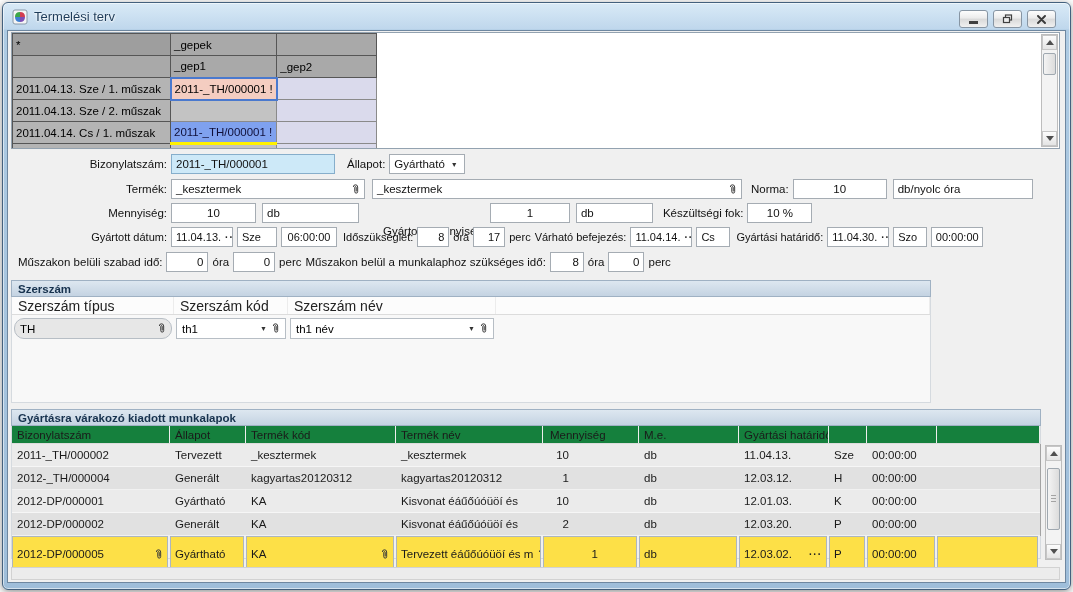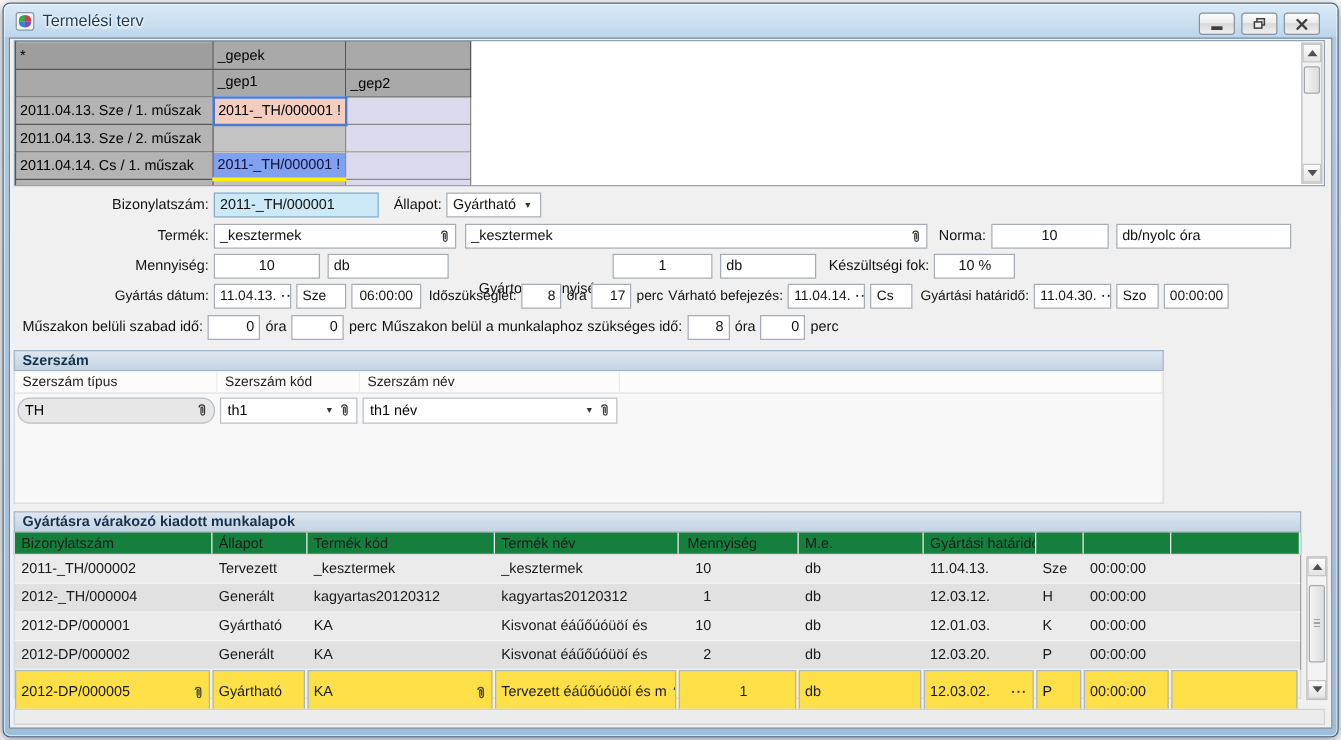--- a/index.html
+++ b/index.html
@@ -51,21 +51,21 @@
   .box .sp{flex:1;}
   .box.ctr{justify-content:center;}
   .box.num{justify-content:flex-end;}
   .dda{font-size:7px;color:#333;margin-left:6px;}
   .dots{font-weight:bold;font-size:10px;letter-spacing:1px;color:#222;margin-left:4px;}
   .clip{flex:0 0 auto;margin-left:4px;}
 
   
   .panel{position:absolute;}
   .secbar{height:17px;background:linear-gradient(#DDE7F0,#C4D3E2);border:1px solid #9FB1C3;display:flex;align-items:center;padding:0 6px;font-weight:bold;font-size:11.5px;color:#17324E;}
-  .subhead{height:18px;background:#FCFCFC;border-left:1px solid #D5DADF;border-right:1px solid #D5DADF;border-bottom:1px solid #DCDCDC;display:grid;align-items:center;font-size:11px;color:#222;text-align:center;}
+  .subhead{height:18px;background:#FCFCFC;border-left:1px solid #D5DADF;border-right:1px solid #D5DADF;border-bottom:1px solid #DCDCDC;display:grid;align-items:center;font-size:14px;color:#222;text-align:center;}
   .subhead div{padding-left:6px;border-right:1px solid #ECECEC;height:100%;display:flex;align-items:center;}
   .szbody{position:relative;height:88px;background:#F8F8F8;border:1px solid #D5DADF;border-top:none;}
   .sfield{position:absolute;top:3px;height:21px;border:1px solid #B7BEC5;background:#fff;display:flex;align-items:center;padding:0 5px;font-size:11.5px;}
   .sfield.gray{background:#E7E7E7;border-radius:10px;}
 
   
   .mgrid{display:grid;grid-template-columns:158px 76px 150px 147px 96px 100px 90px 38px 70px 1fr;align-items:center;font-size:11.5px;color:#1A1A1A;}
   .mgrid > div{padding-left:5px;white-space:nowrap;overflow:hidden;height:100%;display:flex;align-items:center;}
   .mhead{height:18px;background:#15803d;border-left:1px solid #D5DADF;border-right:1px solid #D5DADF;border-bottom:1px solid #DCDCDC;}
   .mhead > div{border-right:1px solid #EEEEEE;}
@@ -164,21 +164,21 @@
             </div>
         <div class="sb-thumb" style="top:18px;height:22px;"></div>
         <div class="sb-btn sb-bottom">
               <div class="tri-down"></div>
             </div>
       </div>
     </div>
 
     <div class="frow" style="top:123px;">
       <span class="lblw">Bizonylatszám:</span>
-      <div class="box hl" style="width:132px;gap:40px;">
+      <div class="box hl" style="width:164px;gap:40px;">
         <span>2011-_TH/000001</span>
             <span class="sp"></span>
         <svg class="clip" width="9" height="13" viewBox="0 0 10 14">
               <path d="M2.6 4.2 a2.4 2.4 0 0 1 4.8 0 v5.2 a1.6 1.6 0 0 1 -3.2 0 V4.6 a0.8 0.8 0 0 1 1.6 0 v4.6" fill="none" stroke="#3A3A3A" stroke-width="1.1"></path>
             </svg>
       </div>
       <span class="lbl" style="margin-left:8px;">Állapot:</span>
       <div class="box" style="width:76px;">
         <span>Gyártható</span>
         <span class="dda">▼</span>
@@ -225,21 +225,21 @@
       <div class="box" style="width:77px;margin-left:2px;">
             <span>db</span>
           </div>
       <span class="lbl" style="margin-left:6px;">Készültségi fok:</span>
       <div class="box ctr" style="width:65px;">
             <span>10 %</span>
           </div>
     </div>
 
     <div class="frow" style="top:196px;font-size:11px;">
-      <span class="lblw">Gyártás dátum:</span>
+      <span class="lblw">Gyártott dátum:</span>
       <div class="box" style="width:62px;padding-right:2px;">
         <span>11.04.13.</span>
             <span class="sp"></span>
         <span class="dots">···</span>
       </div>
       <div class="box" style="width:40px;">
             <span>Sze</span>
           </div>
       <div class="box ctr" style="width:56px;">
             <span>06:00:00</span>

